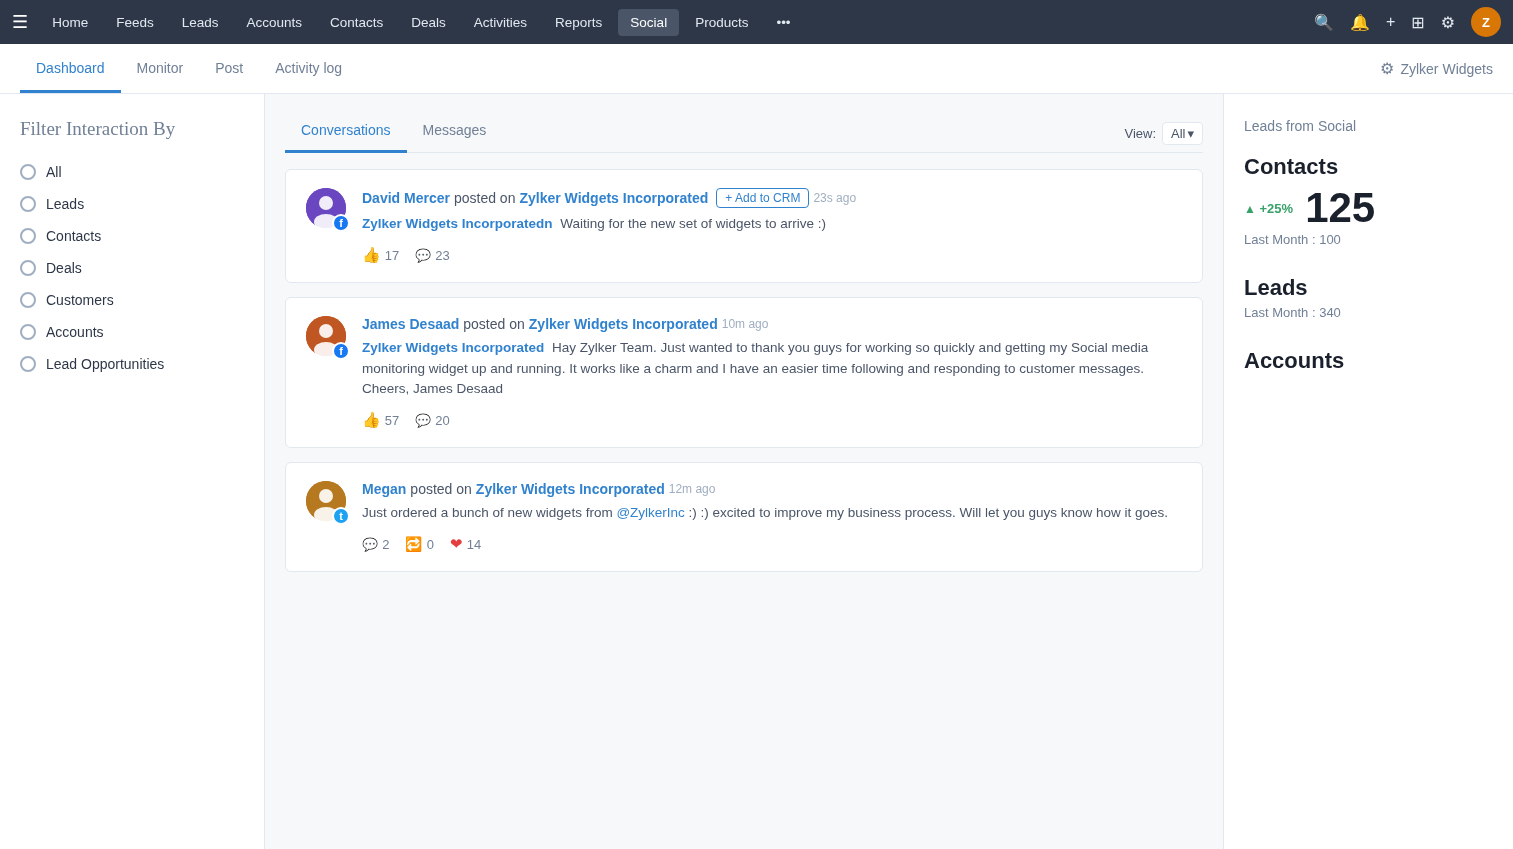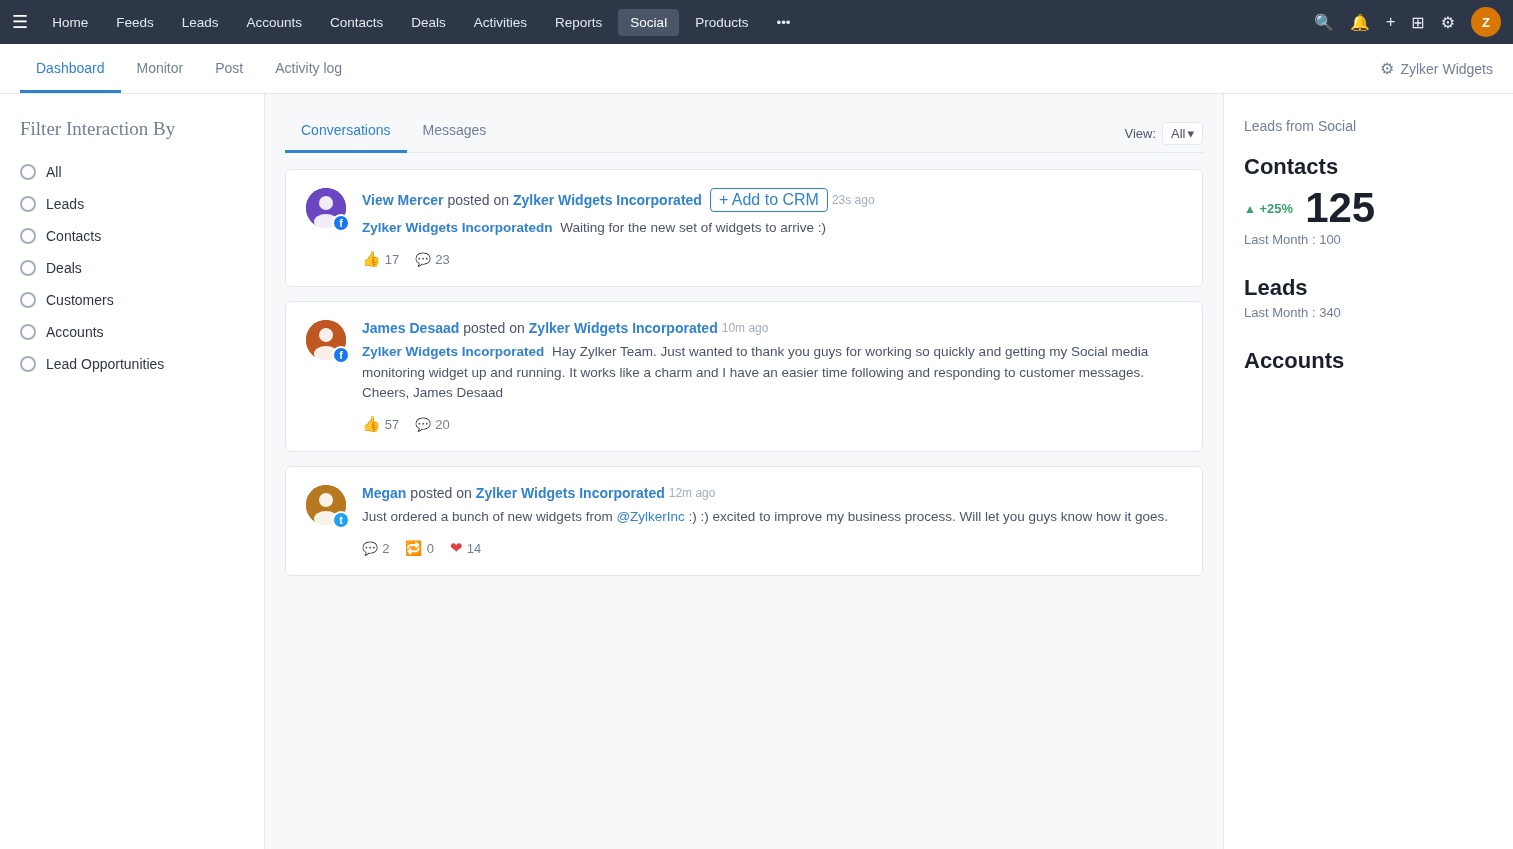--- a/index.html
+++ b/index.html
@@ -101,21 +101,21 @@
     }
     .social-badge.twitter { background: #1da1f2; }
     .post-meta { flex: 1; }
     .post-author-line { display: flex; align-items: center; flex-wrap: wrap; gap: 4px; font-size: 14px; }
     .post-author { color: #3182ce; font-weight: 600; cursor: pointer; }
     .post-on { color: #4a5568; }
     .post-page { color: #3182ce; font-weight: 600; cursor: pointer; }
     .add-crm-btn {
       display: inline-flex; align-items: center; gap: 3px;
       border: 1px solid #3182ce; color: #3182ce; background: #fff;
-      border-radius: 4px; padding: 2px 8px; font-size: 16px; cursor: pointer; margin-left: 4px;
+      border-radius: 4px; padding: 2px 8px; font-size: 12px; cursor: pointer; margin-left: 4px;
     }
     .post-time { color: #a0aec0; font-size: 12px; white-space: nowrap; }
     .post-mention { color: #3182ce; font-weight: 600; cursor: pointer; margin-right: 4px; }
     .post-text { color: #4a5568; font-size: 13.5px; line-height: 1.5; margin-top: 6px; }
     .at-mention { color: #3182ce; cursor: pointer; }
     .post-actions { display: flex; align-items: center; gap: 16px; margin-top: 12px; }
     .action-btn { display: flex; align-items: center; gap: 4px; color: #718096; font-size: 13px; cursor: pointer; }
     .like-icon { color: #3182ce; font-size: 15px; }
     .heart-icon { color: #e53e3e; font-size: 15px; }
     .retweet-icon { color: #718096; font-size: 14px; }
@@ -226,21 +226,21 @@
             <svg width="40" height="40" viewBox="0 0 40 40">
                 <circle cx="20" cy="20" r="20" fill="#6b46c1"></circle>
                 <circle cx="20" cy="15" r="7" fill="#fff" opacity="0.9"></circle>
                 <ellipse cx="20" cy="34" rx="12" ry="8" fill="#fff" opacity="0.9"></ellipse>
               </svg>
           </div>
           <div class="social-badge">f</div>
         </div>
         <div class="post-meta">
           <div class="post-author-line">
-            <span class="post-author">View Mercer</span>
+            <span class="post-author">David Mercer</span>
             <span class="post-on">posted on</span>
             <span class="post-page">Zylker Widgets Incorporated</span>
             <button class="add-crm-btn">+ Add to CRM</button>
             <span class="post-time">23s ago</span>
           </div>
           <div class="post-text">
             <span class="post-mention">Zylker Widgets Incorporatedn</span>
             <span>Waiting for the new set of widgets to arrive :)</span>
           </div>
           <div class="post-actions">

